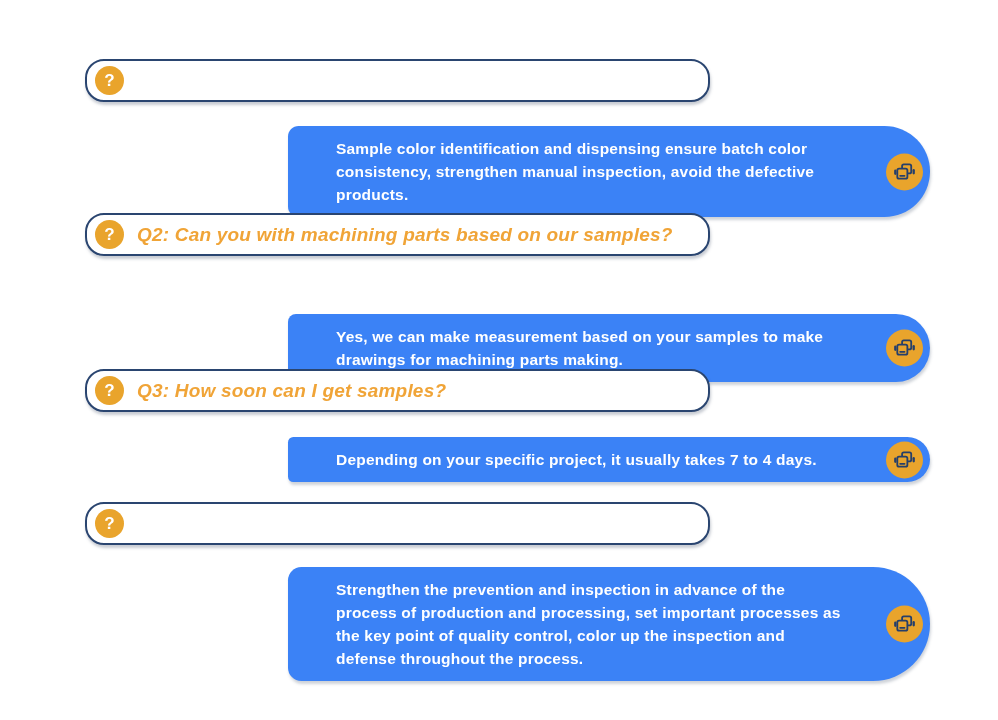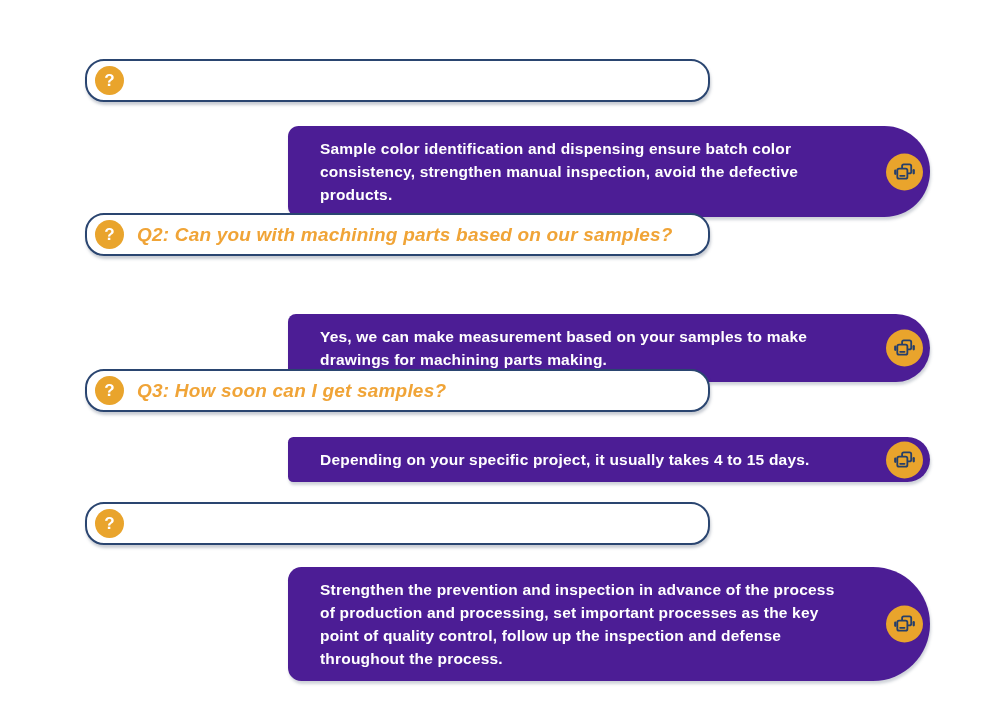--- a/index.html
+++ b/index.html
@@ -53,25 +53,25 @@
     letter-spacing: 0.2px;
     white-space: nowrap;
   }
 
   
   .abox {
     position: absolute;
     left: 288px;
     width: 642px;
     box-sizing: border-box;
-    background: #4c1d95;
+    background: #3b82f6;
     border-radius: 14px 60px 60px 14px;
     display: flex;
     align-items: center;
-    padding: 11px 84px 11px 32px;
+    padding: 11px 84px 11px 48px;
     box-shadow: 1px 3px 3px rgba(96,108,130,0.3);
   }
   .atext {
     color: #ffffff;
     font-size: 15.5px;
     font-weight: 600;
     line-height: 23px;
     letter-spacing: 0.2px;
   }
   .abadge {
@@ -134,37 +134,37 @@
         <rect x="20.4" y="8.9" width="2.4" height="5.6" rx="1.2" fill="#263F6A"></rect>
       </svg>
     </span>
   </div>
 
   <div class="qbox" id="q3">
     <span class="qcircle">?</span>
     <span class="qtext">Q3: How soon can I get samples?</span>
   </div>
   <div class="abox" id="a3">
-    <span class="atext">Depending on your specific project, it usually takes 4 to 15 days.</span>
+    <span class="atext">Depending on your specific project, it usually takes 7 to 4 days.</span>
     <span class="abadge">
       <svg width="23" height="23" viewBox="0 0 24 24">
         <rect x="9.5" y="4" width="9.5" height="9.5" rx="1.8" fill="none" stroke="#263F6A" stroke-width="1.9"></rect>
         <rect x="4.5" y="8.5" width="10.5" height="10.5" rx="1.8" fill="#E9A42C" stroke="#263F6A" stroke-width="1.9"></rect>
         <line x1="7.5" y1="16" x2="12" y2="16" stroke="#263F6A" stroke-width="1.9" stroke-linecap="round"></line>
         <rect x="1.2" y="9.4" width="2.4" height="5.6" rx="1.2" fill="#263F6A"></rect>
         <rect x="20.4" y="8.9" width="2.4" height="5.6" rx="1.2" fill="#263F6A"></rect>
       </svg>
     </span>
   </div>
 
   <div class="qbox" id="q4">
     <span class="qcircle">?</span>
   </div>
   <div class="abox" id="a4">
-    <span class="atext">Strengthen the prevention and inspection in advance of the process of production and processing, set important processes as the key point of quality control, follow up the inspection and defense throughout the process.</span>
+    <span class="atext">Strengthen the prevention and inspection in advance of the process of production and processing, set important processes as the key point of quality control, color up the inspection and defense throughout the process.</span>
     <span class="abadge">
       <svg width="23" height="23" viewBox="0 0 24 24">
         <rect x="9.5" y="4" width="9.5" height="9.5" rx="1.8" fill="none" stroke="#263F6A" stroke-width="1.9"></rect>
         <rect x="4.5" y="8.5" width="10.5" height="10.5" rx="1.8" fill="#E9A42C" stroke="#263F6A" stroke-width="1.9"></rect>
         <line x1="7.5" y1="16" x2="12" y2="16" stroke="#263F6A" stroke-width="1.9" stroke-linecap="round"></line>
         <rect x="1.2" y="9.4" width="2.4" height="5.6" rx="1.2" fill="#263F6A"></rect>
         <rect x="20.4" y="8.9" width="2.4" height="5.6" rx="1.2" fill="#263F6A"></rect>
       </svg>
     </span>
   </div>

